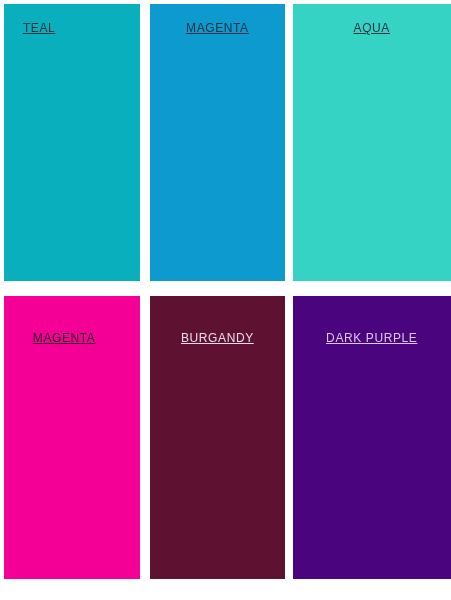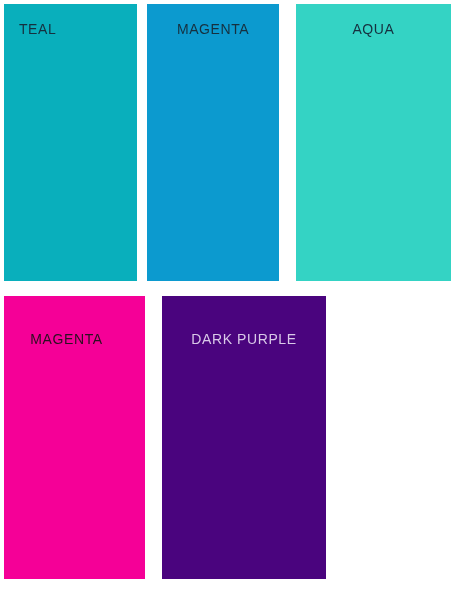--- a/index.html
+++ b/index.html
@@ -36,33 +36,34 @@
   .swatch {
     position: relative;
     height: 100%;
     box-sizing: border-box;
     overflow: hidden;
   }
 
   
   .col-1 { margin-left: 4px;  width: 141px; }
   .col-2 { margin-left: 10px; width: 139px; }
-  .col-3 { margin-left: 17px; width: 164px; }
+  .col-3 { margin-left: 8px; width: 164px; }
 
   .swatch-label {
     position: absolute;
     left: 0;
     right: 0;
     text-align: center;
-    font-size: 14px;
+    font-size: 12px;
     letter-spacing: 0.6px;
     font-weight: 400;
     line-height: 1;
     white-space: nowrap;
     user-select: none;
+    text-decoration: underline;
   }
 
   .row-top .swatch-label { top: 18px; }
   .row-bottom .swatch-label { top: 36px; }
 
   
   .label-teal        { padding-right: 66px; }
   .label-magenta     { padding-right: 16px; }
 </style>
 </head>
@@ -85,20 +86,23 @@
     </div>
 
   </div>
 
   <div class="swatch-row row-bottom">
 
     <div class="swatch col-1" style="background-color: rgb(245, 0, 151);">
       <div class="swatch-label label-magenta" style="color: rgb(43, 16, 32);">MAGENTA</div>
     </div>
 
+    <div class="swatch col-2" style="background-color: rgb(94, 17, 48);">
+      <div class="swatch-label" style="color: rgb(233, 223, 227);">BURGANDY</div>
+    </div>
 
     <div class="swatch col-3" style="background-color: rgb(74, 4, 126);">
       <div class="swatch-label" style="color: rgb(217, 201, 232);">DARK PURPLE</div>
     </div>
 
   </div>
 
 </div>
 
 </body></html>

